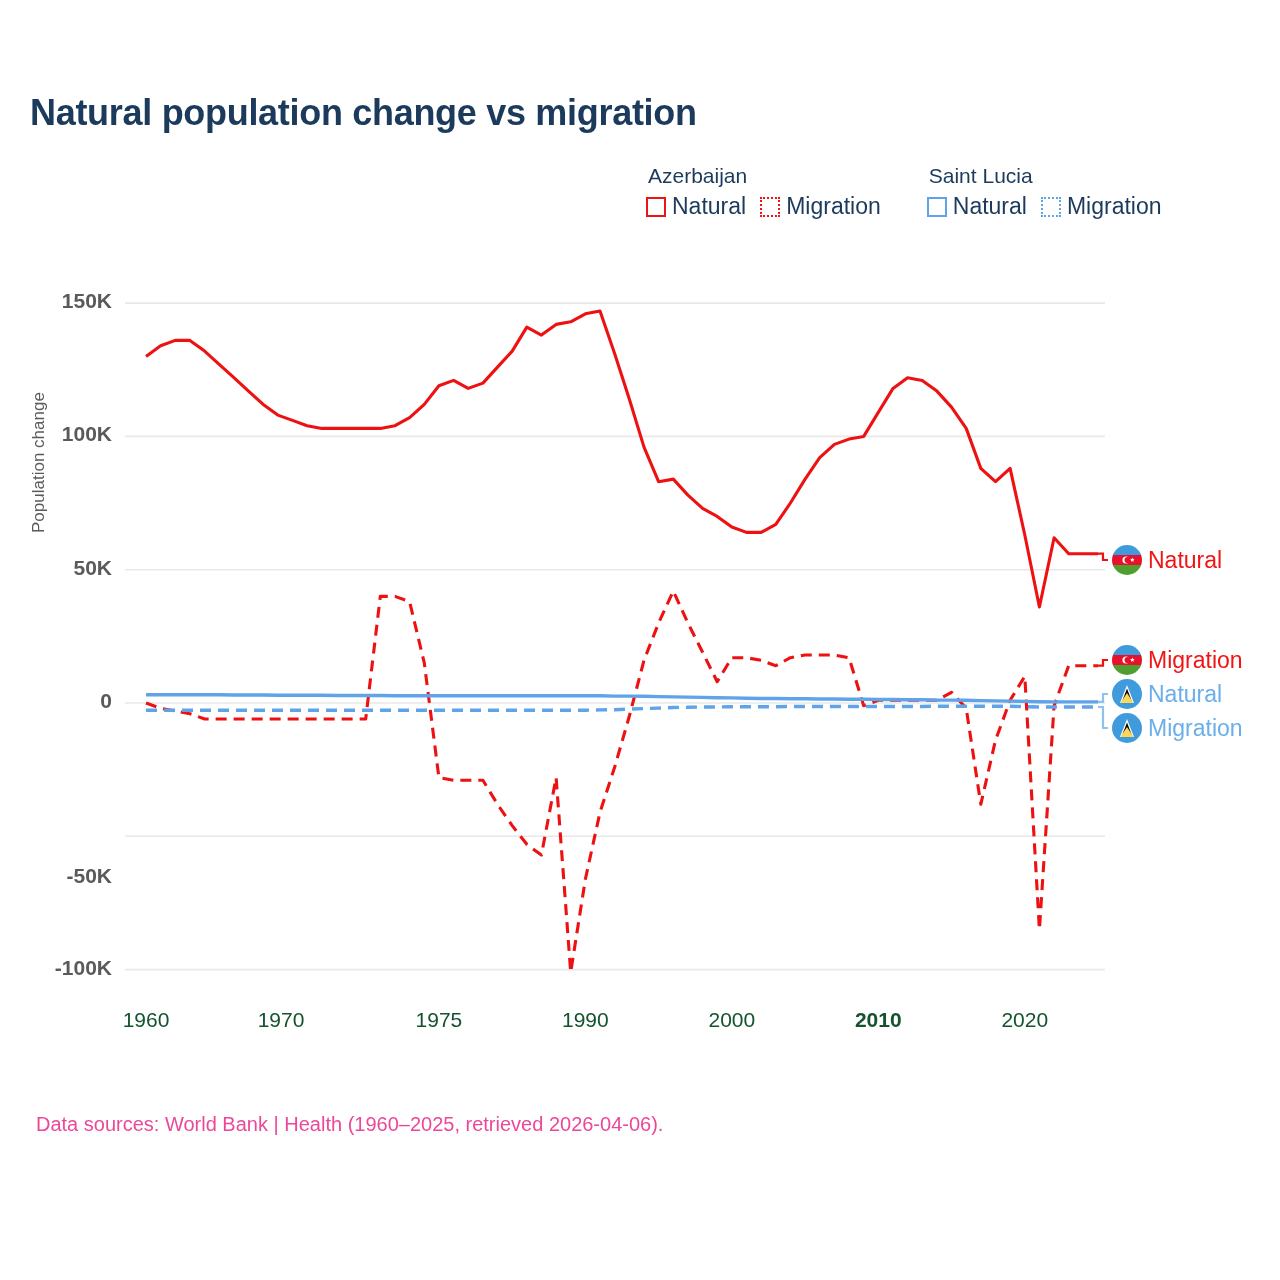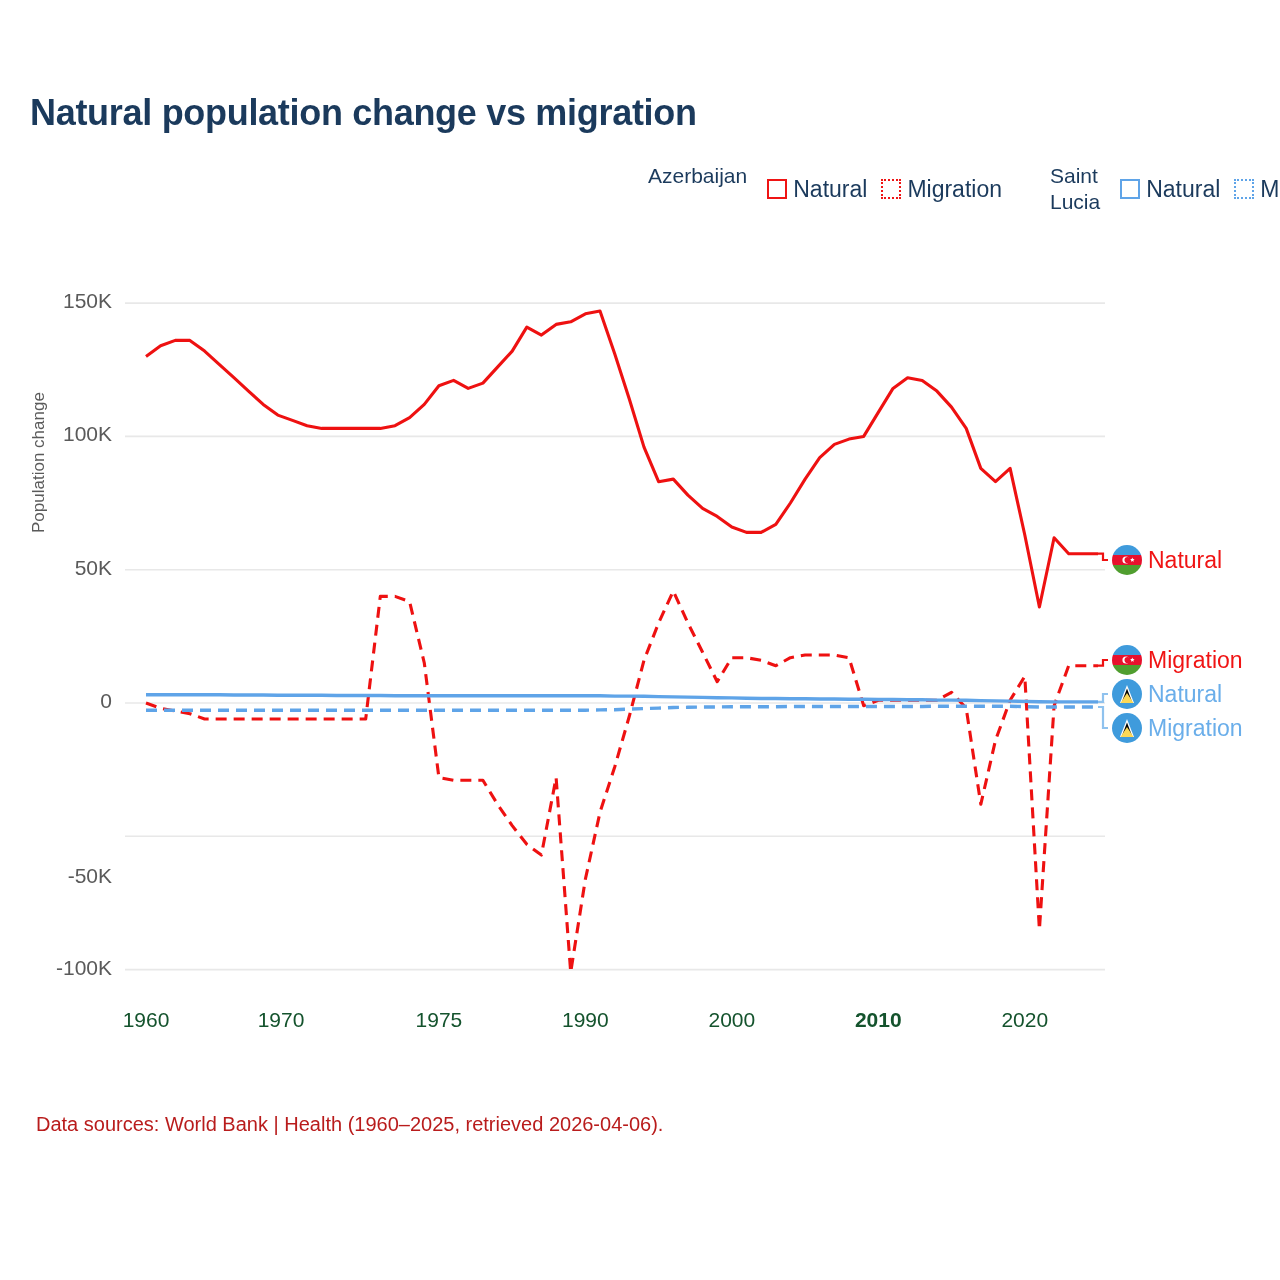--- a/index.html
+++ b/index.html
@@ -18,21 +18,21 @@
     font-size:36px;font-weight:bold;
     color:#1b3a5c;letter-spacing:-0.3px;
     white-space:nowrap;
   }
 
   
   .legend{
     position:absolute; left:646px; top:163px;
     display:flex; flex-direction:row; gap:46px;
   }
-  .legend-group{display:flex;flex-direction:row;gap:20px;justify-content:flex-end;}
+  .legend-group{display:flex;flex-direction:column;gap:4px;justify-content:flex-end;}
   .legend-country{
     font-size:21px;color:#1b3a5c;line-height:26px;
     padding-left:2px;
   }
   .legend-row{display:flex;flex-direction:row;align-items:center;gap:14px;}
   .legend-item{display:flex;flex-direction:row;align-items:center;gap:6px;}
   .swatch{width:20px;height:20px;background:#fff;box-sizing:border-box;}
   .sw-solid-red{border:2.5px solid #ef1414;}
   .sw-dot-red{border:2.5px dotted #ef1414;}
   .sw-solid-blue{border:2.5px solid #5fa4e8;}
@@ -48,20 +48,21 @@
     width:180px;
     font-size:17px;color:#5a5a5a;
     transform:rotate(-90deg);
     transform-origin:0 0;
     white-space:nowrap;
   }
   .ytick{
     position:absolute;text-align:right;
     font-size:21px;color:#5a5a5a;
     width:90px;
+    font-weight:bold;
   }
   .xtick{
     position:absolute;text-align:center;
     font-size:21px;color:#14532d;
     width:90px;
   }
 
   
   .endlabel{
     position:absolute;display:flex;align-items:center;gap:6px;
@@ -69,21 +70,21 @@
   }
   .endlabel .txt{font-size:23px;}
   .txt-red{color:#f01414;}
   .txt-blue{color:#6aaeea;}
   .flag{width:30px;height:30px;border-radius:50%;overflow:hidden;position:relative;flex:0 0 auto;}
   .flag svg{display:block;}
 
   
   .footer{
     position:absolute;left:36px;top:1106px;
-    font-size:20px;color:#b91c1c;line-height:36px;
+    font-size:20px;color:#ec4899;line-height:36px;
   }
   .footer div{white-space:nowrap;}
 </style>
 </head>
 <body>
 
 <div class="chart-root">
 
   <div class="chart-title">Natural population change vs migration</div>
 

